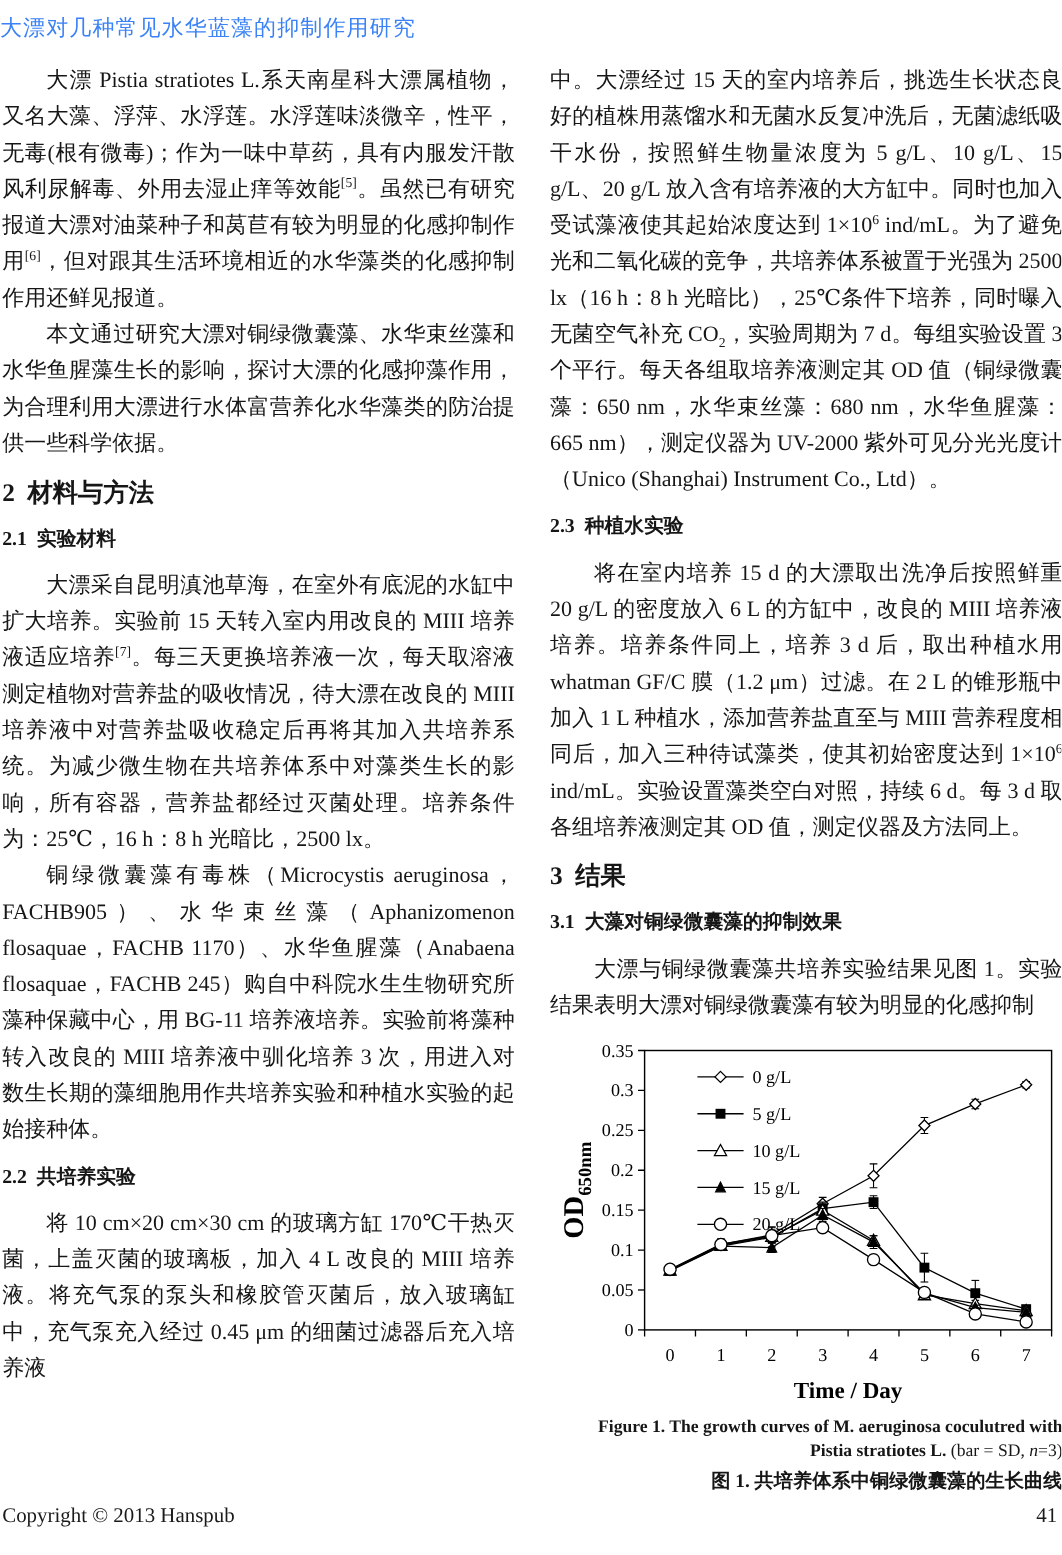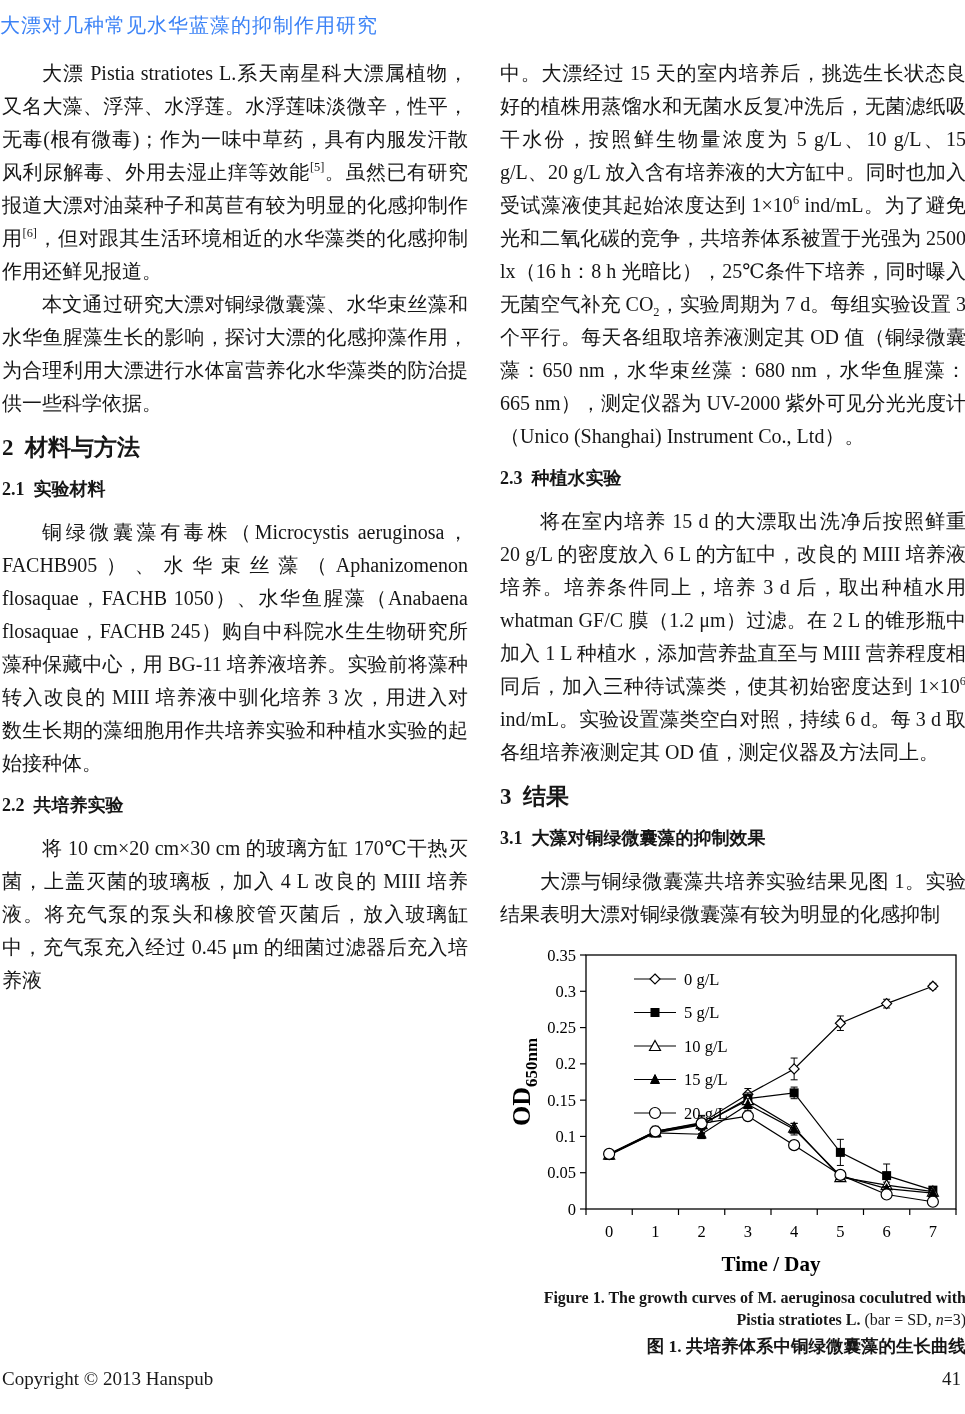--- a/index.html
+++ b/index.html
@@ -30,21 +30,22 @@
 </head>
 <body>
 
 <div class="page">
   <div class="header-title">大漂对几种常见水华蓝藻的抑制作用研究</div>
   <div class="col col-left">
       <p class="body-p indent"><span>大漂 Pistia stratiotes L.系天南星科大漂属植物，又名大藻、浮萍、水浮莲。水浮莲味淡微辛，性平，无毒(根有微毒)；作为一味中草药，具有内服发汗散风利尿解毒、外用去湿止痒等效能</span><sup>[5]</sup><span>。虽然已有研究报道大漂对油菜种子和莴苣有较为明显的化感抑制作用</span><sup>[6]</sup><span>，但对跟其生活环境相近的水华藻类的化感抑制作用还鲜见报道。</span></p>
       <p class="body-p indent"><span>本文通过研究大漂对铜绿微囊藻、水华束丝藻和水华鱼腥藻生长的影响，探讨大漂的化感抑藻作用，为合理利用大漂进行水体富营养化水华藻类的防治提供一些科学依据。</span></p>
       <div class="sec1">2  材料与方法</div>
       <div class="sec2">2.1  实验材料</div>
-      <p class="body-p indent"><span>铜绿微囊藻有毒株（Microcystis aeruginosa，FACHB905）、水华束丝藻（Aphanizomenon flosaquae，FACHB 1050）、水华鱼腥藻（Anabaena flosaquae，FACHB 245）购自中科院水生生物研究所藻种保藏中心，用 BG-11 培养液培养。实验前将藻种转入改良的 MIII 培养液中驯化培养 3 次，用进入对数生长期的藻细胞用作共培养实验和种植水实验的起始接种体。</span></p>
+      <p class="body-p indent"><span>大漂采自昆明滇池草海，在室外有底泥的水缸中扩大培养。实验前 15 天转入室内用改良的 MIII 培养液适应培养</span><sup>[7]</sup><span>。每三天更换培养液一次，每天取溶液测定植物对营养盐的吸收情况，待大漂在改良的 MIII 培养液中对营养盐吸收稳定后再将其加入共培养系统。为减少微生物在共培养体系中对藻类生长的影响，所有容器，营养盐都经过灭菌处理。培养条件为：25℃，16 h：8 h 光暗比，2500 lx。</span></p>
+      <p class="body-p indent"><span>铜绿微囊藻有毒株（Microcystis aeruginosa，FACHB905）、水华束丝藻（Aphanizomenon flosaquae，FACHB 1170）、水华鱼腥藻（Anabaena flosaquae，FACHB 245）购自中科院水生生物研究所藻种保藏中心，用 BG-11 培养液培养。实验前将藻种转入改良的 MIII 培养液中驯化培养 3 次，用进入对数生长期的藻细胞用作共培养实验和种植水实验的起始接种体。</span></p>
       <div class="sec2">2.2  共培养实验</div>
       <p class="body-p indent"><span>将 10 cm×20 cm×30 cm 的玻璃方缸 170℃干热灭菌，上盖灭菌的玻璃板，加入 4 L 改良的 MIII 培养液。将充气泵的泵头和橡胶管灭菌后，放入玻璃缸中，充气泵充入经过 0.45 μm 的细菌过滤器后充入培养液</span></p>
     </div>
   <div class="col col-right">
       <p class="body-p"><span>中。大漂经过 15 天的室内培养后，挑选生长状态良好的植株用蒸馏水和无菌水反复冲洗后，无菌滤纸吸干水份，按照鲜生物量浓度为 5 g/L、10 g/L、15 g/L、20 g/L 放入含有培养液的大方缸中。同时也加入受试藻液使其起始浓度达到 1×10</span><sup>6</sup><span> ind/mL。为了避免光和二氧化碳的竞争，共培养体系被置于光强为 2500 lx（16 h：8 h 光暗比），25℃条件下培养，同时曝入无菌空气补充 CO</span><sub>2</sub><span>，实验周期为 7 d。每组实验设置 3 个平行。每天各组取培养液测定其 OD 值（铜绿微囊藻：650 nm，水华束丝藻：680 nm，水华鱼腥藻：665 nm），测定仪器为 UV-2000 紫外可见分光光度计（Unico (Shanghai) Instrument Co., Ltd）。</span></p>
       <div class="sec2">2.3  种植水实验</div>
       <p class="body-p indent"><span>将在室内培养 15 d 的大漂取出洗净后按照鲜重 20 g/L 的密度放入 6 L 的方缸中，改良的 MIII 培养液培养。培养条件同上，培养 3 d 后，取出种植水用 whatman GF/C 膜（1.2 μm）过滤。在 2 L 的锥形瓶中加入 1 L 种植水，添加营养盐直至与 MIII 营养程度相同后，加入三种待试藻类，使其初始密度达到 1×10</span><sup>6</sup><span> ind/mL。实验设置藻类空白对照，持续 6 d。每 3 d 取各组培养液测定其 OD 值，测定仪器及方法同上。</span></p>
       <div class="sec1">3  结果</div>
       <div class="sec2">3.1  大藻对铜绿微囊藻的抑制效果</div>
       <p class="body-p indent"><span>大漂与铜绿微囊藻共培养实验结果见图 1。实验结果表明大漂对铜绿微囊藻有较为明显的化感抑制</span></p>

